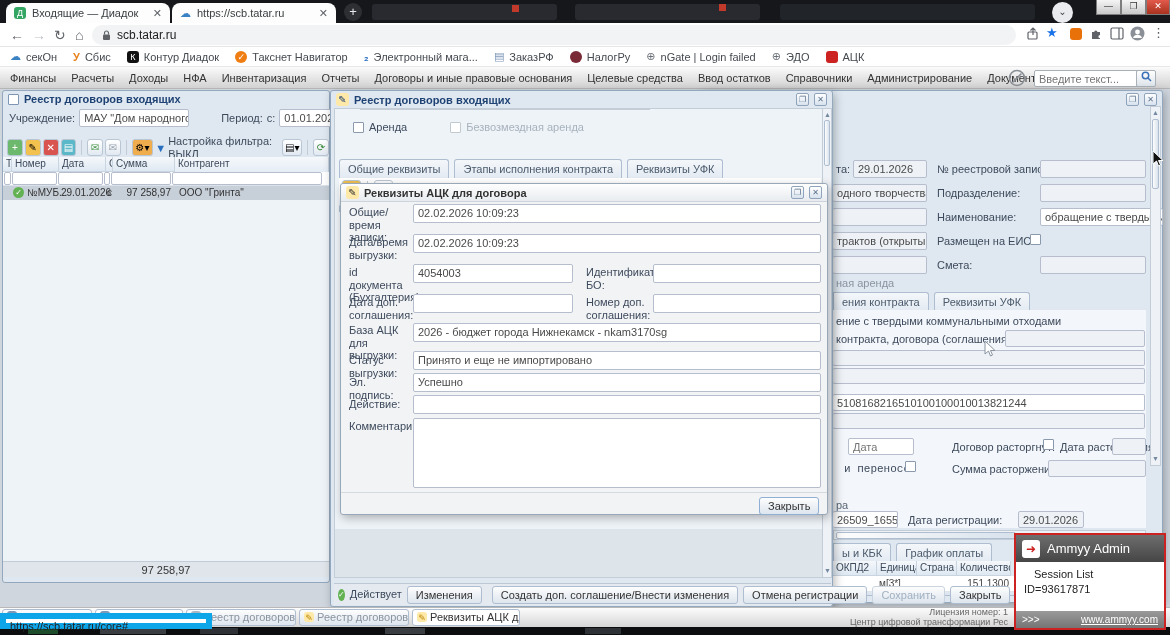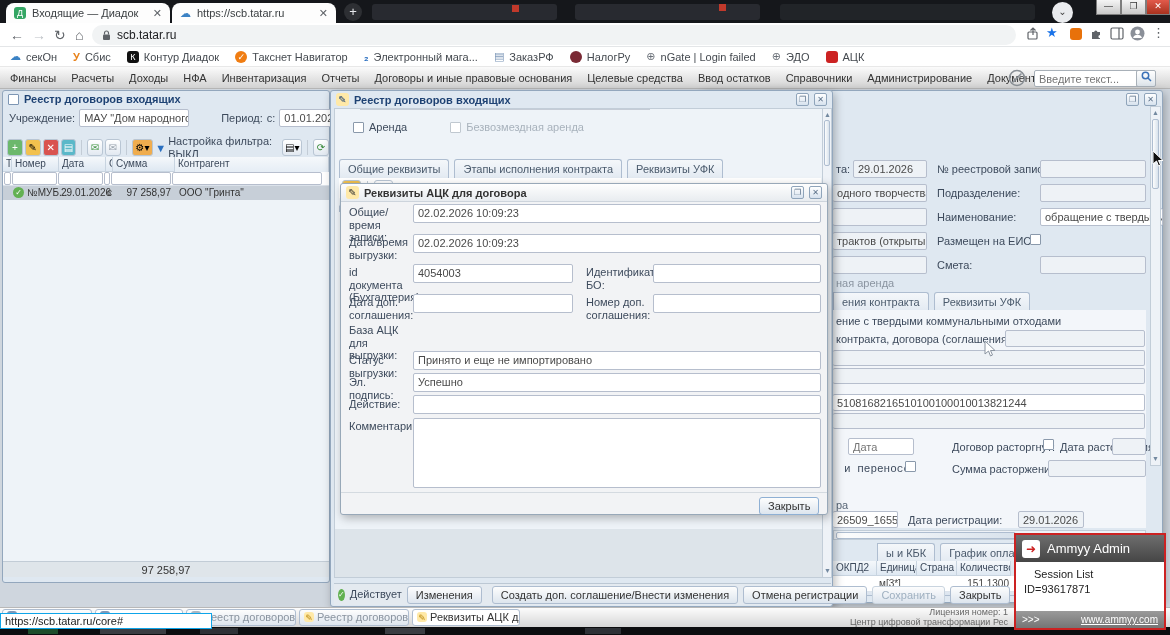--- a/index.html
+++ b/index.html
@@ -241,21 +241,21 @@
   <div class="abs field" style="z-index:3;left:833px;top:511px;width:65px;height:17px;border-left:none;">26509_16550100</div>
   <div class="abs lbl" style="z-index:3;left:908px;top:514px;">Дата регистрации:</div>
   <div class="abs field" style="z-index:3;left:1018px;top:511px;width:66px;height:17px;background:#eef2f6;">29.01.2026</div>
 
   <div class="abs sb" style="z-index:3;left:833px;top:530px;width:313px;height:10px;">
     <div class="sbthumb abs" style="left:2px;top:1px;width:180px;height:7px;"></div>
     <div class="sbarrow abs" style="right:1px;top:1px;">►</div>
   </div>
 
   <div class="abs" style="z-index:3;left:833px;top:543px;width:313px;border-bottom:1px solid #aebdd0;">
-    <span class="tab" style="border-radius:0 3px 0 0;margin-left:44px;">ы и КБК</span>
+    <span class="tab" style="border-radius:0 3px 0 0;">ы и КБК</span>
     <span class="tab">График оплаты</span>
     <span class="tab">Расшифровка обязательс</span>
   </div>
   <div class="abs gh" style="z-index:3;left:833px;top:561px;width:44px;height:15px;">ОКПД2</div>
   <div class="abs gh" style="z-index:3;left:877px;top:561px;width:40px;height:15px;">Единица</div>
   <div class="abs gh" style="z-index:3;left:917px;top:561px;width:40px;height:15px;">Страна п...</div>
   <div class="abs gh" style="z-index:3;left:957px;top:561px;width:54px;height:15px;">Количество</div>
   <div class="abs" style="z-index:3;left:833px;top:576px;width:313px;height:16px;background:#fff;border-bottom:1px solid #dde4ec;">
     <span class="abs" style="left:46px;top:2px;font-size:10px;color:#444;">м[3*]</span>
     <span class="abs" style="left:126px;top:2px;width:50px;text-align:right;font-size:10px;color:#444;">151.1300</span>
@@ -391,20 +391,21 @@
     <div class="abs field" style="left:72px;top:50px;width:408px;height:19px;">02.02.2026 10:09:23</div>
     <div class="abs lbl" style="left:8px;top:82px;width:62px;">id документа (Бухгалтерия):</div>
     <div class="abs field" style="left:72px;top:80px;width:160px;height:19px;">4054003</div>
     <div class="abs lbl" style="left:245px;top:82px;width:66px;">Идентификатор БО:</div>
     <div class="abs field" style="left:312px;top:80px;width:168px;height:19px;"></div>
     <div class="abs lbl" style="left:8px;top:112px;width:62px;">Дата доп. соглашения:</div>
     <div class="abs field" style="left:72px;top:110px;width:160px;height:19px;"></div>
     <div class="abs lbl" style="left:245px;top:112px;width:66px;">Номер доп. соглашения:</div>
     <div class="abs field" style="left:312px;top:110px;width:168px;height:19px;"></div>
     <div class="abs lbl" style="left:8px;top:140px;width:62px;">База АЦК для выгрузки:</div>
+    <div class="abs field" style="left:72px;top:139px;width:408px;height:19px;">2026 - бюджет города Нижнекамск - nkam3170sg</div>
     <div class="abs lbl" style="left:8px;top:170px;width:62px;">Статус выгрузки:</div>
     <div class="abs field" style="left:72px;top:167px;width:408px;height:19px;">Принято и еще не импортировано</div>
     <div class="abs lbl" style="left:8px;top:192px;width:62px;">Эл. подпись:</div>
     <div class="abs field" style="left:72px;top:189px;width:408px;height:19px;">Успешно</div>
     <div class="abs lbl" style="left:8px;top:214px;width:62px;">Действие:</div>
     <div class="abs field" style="left:72px;top:211px;width:408px;height:19px;"></div>
     <div class="abs lbl" style="left:8px;top:236px;width:62px;">Комментарий:</div>
     <div class="abs field" style="left:72px;top:234px;width:408px;height:70px;"></div>
     <div class="abs" style="left:0;top:308px;width:486px;border-top:1px solid #d4dae0;"></div>
     <span class="abs xbtn" style="left:418px;top:313px;border-color:#8fb0d4;">Закрыть</span>
@@ -413,21 +414,21 @@
   <div class="abs" style="left:0;top:607px;width:1170px;height:20px;background:linear-gradient(#fcfcfc,#d6d6d6);border-top:1px solid #b8b8b8;z-index:25;">
     <span class="xbtn" style="position:absolute;left:2px;top:1px;width:90px;height:17px;overflow:hidden;text-overflow:ellipsis;padding:1px 4px;"><span class="bmic" style="background:#7e98b8;width:10px;height:10px;"></span> <span>Реестр договоров входящих</span></span>
     <span class="xbtn" style="position:absolute;left:95px;top:1px;width:88px;height:17px;overflow:hidden;background:#fff;padding:1px 4px;"><span class="bmic" style="background:#7e98b8;width:10px;height:10px;"></span> <span>Реестр извещений</span></span>
     <span class="xbtn" style="position:absolute;left:186px;top:1px;width:110px;height:17px;overflow:hidden;color:#8a94a0;padding:1px 4px;"><span class="bmic" style="background:#aab6c2;width:10px;height:10px;"></span> <span>Реестр договоров входящих</span></span>
     <span class="xbtn" style="position:absolute;left:299px;top:1px;width:110px;height:17px;overflow:hidden;color:#8a94a0;padding:1px 4px;"><span class="bmic" style="background:#ffe9a8;color:#b8860b;width:10px;height:10px;">✎</span> <span>Реестр договоров входящих</span></span>
     <span class="xbtn" style="position:absolute;left:412px;top:1px;width:108px;height:17px;overflow:hidden;background:#fff;padding:1px 4px;"><span class="bmic" style="background:#ffe9a8;color:#b8860b;width:10px;height:10px;">✎</span> <span>Реквизиты АЦК для дого...</span></span>
     <span class="abs" style="right:162px;top:0px;font-size:9px;color:#666;text-align:right;line-height:1.1;">
       <span>Лицензия номер: 1</span><br><span>Центр цифровой трансформации Рес</span>
     </span>
   </div>
-  <div class="abs" style="left:0;top:613px;width:212px;height:16px;background:#fff;border:1px solid #0ea5e9;font-size:11px;color:#222;padding:1px 4px;z-index:30;">https://scb.tatar.ru/core#</div>
+  <div class="abs" style="left:0;top:613px;width:212px;height:16px;background:#fff;border:6px solid #0ea5e9;font-size:11px;color:#222;padding:1px 4px;z-index:30;">https://scb.tatar.ru/core#</div>
 
   <div class="abs" style="left:0;top:627px;width:1170px;height:8px;background:#0c0d0f;z-index:26;">
     <div class="abs" style="left:28px;top:1px;width:30px;height:6px;background:#1d4d2b;"></div>
     <div class="abs" style="left:100px;top:1px;width:66px;height:6px;background:#3a3d42;"></div>
     <div class="abs" style="left:200px;top:1px;width:38px;height:6px;background:#2e3136;"></div>
     <div class="abs" style="left:385px;top:1px;width:40px;height:6px;background:#3a3d42;"></div>
     <div class="abs" style="left:585px;top:1px;width:36px;height:6px;background:#2e3136;"></div>
   </div>
 
   <div class="abs" style="left:1014px;top:533px;width:152px;height:97px;border:2px solid #cc2222;background:#fff;z-index:50;">

